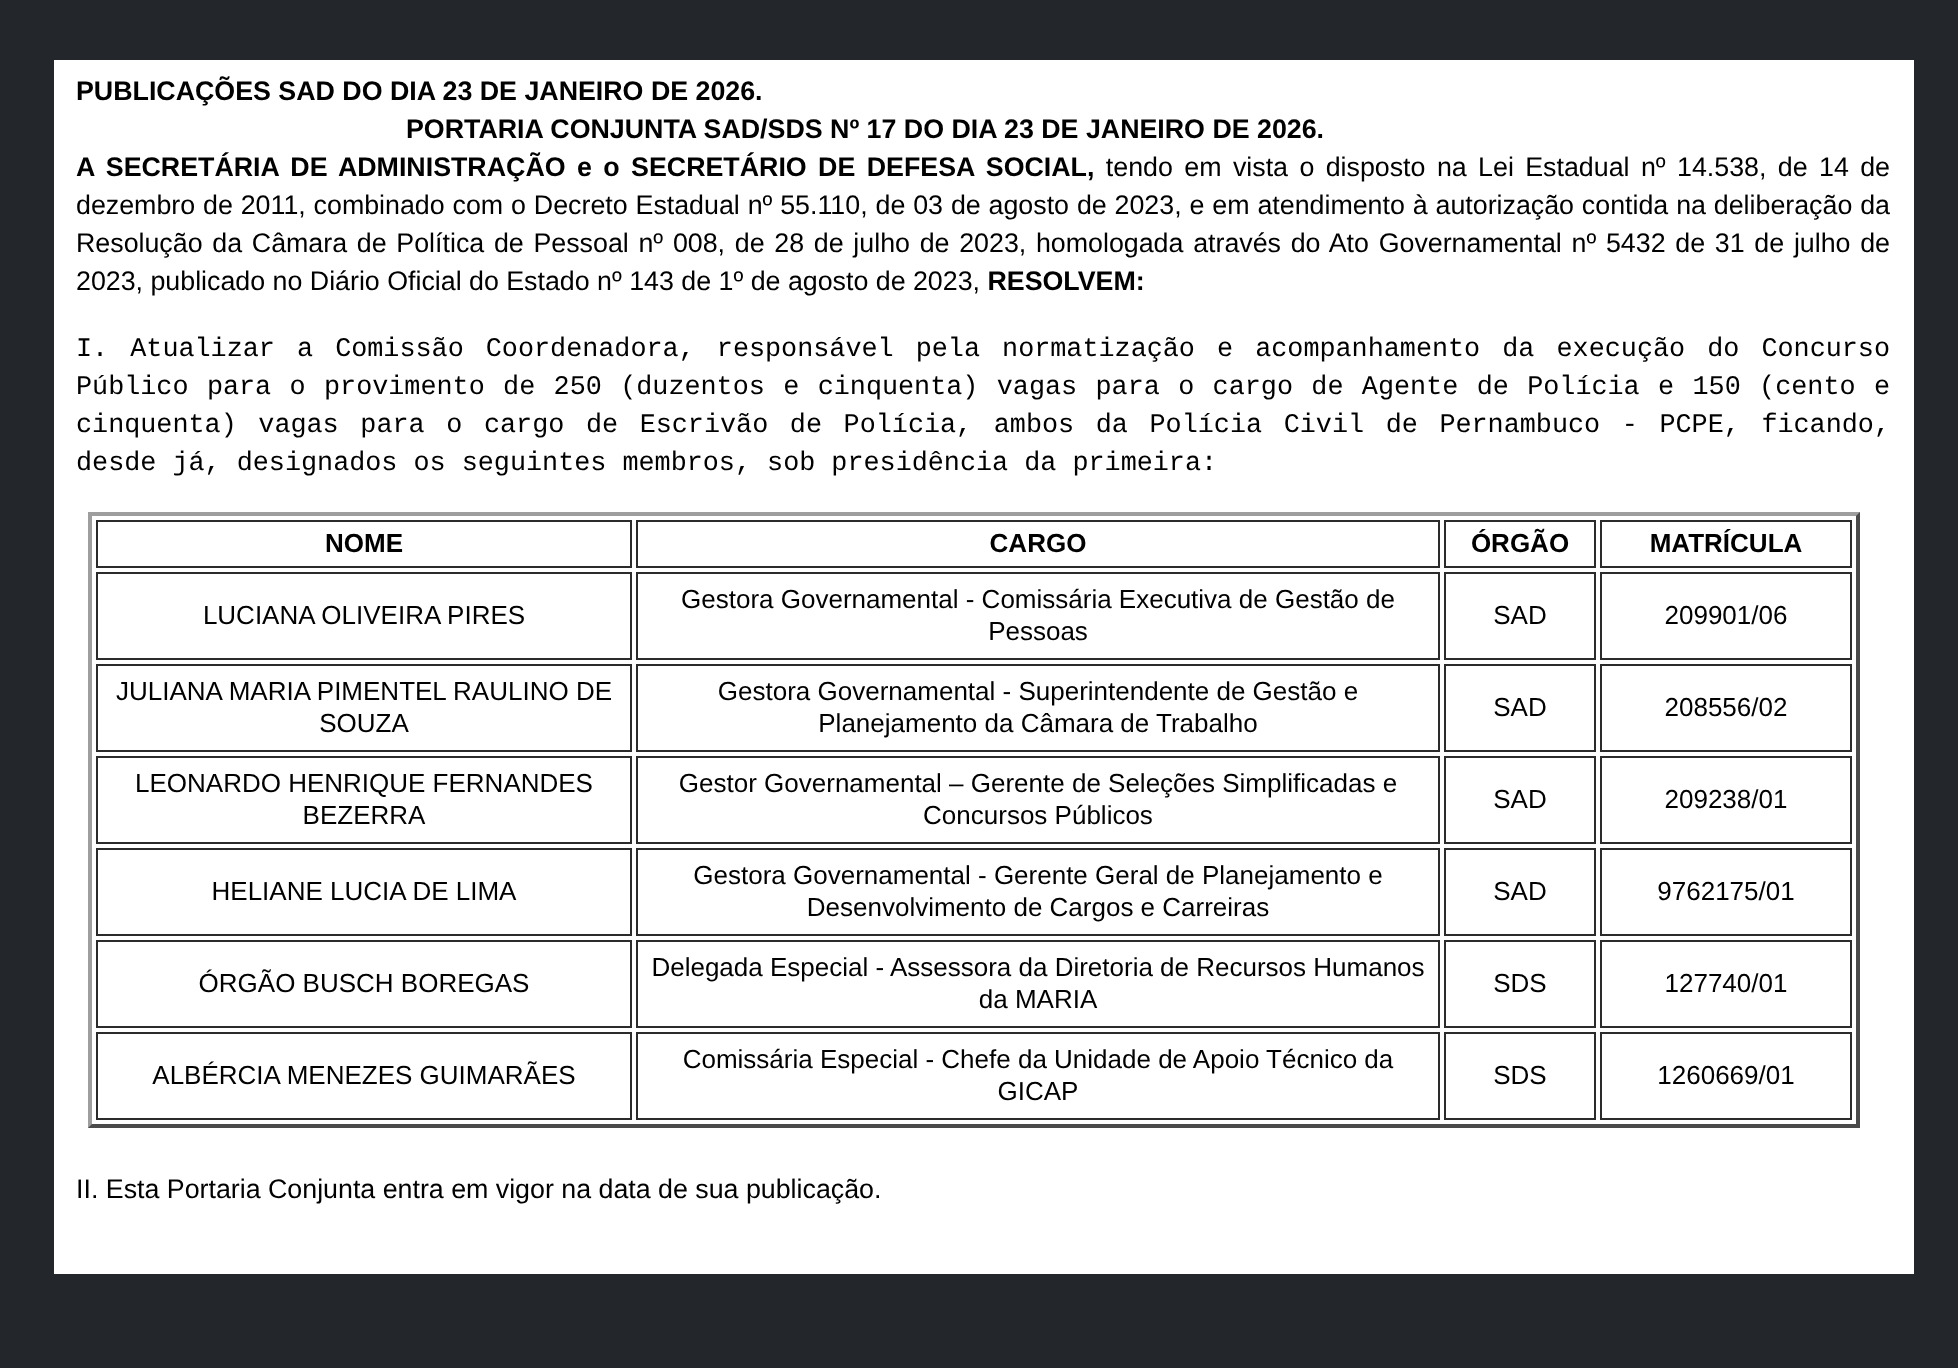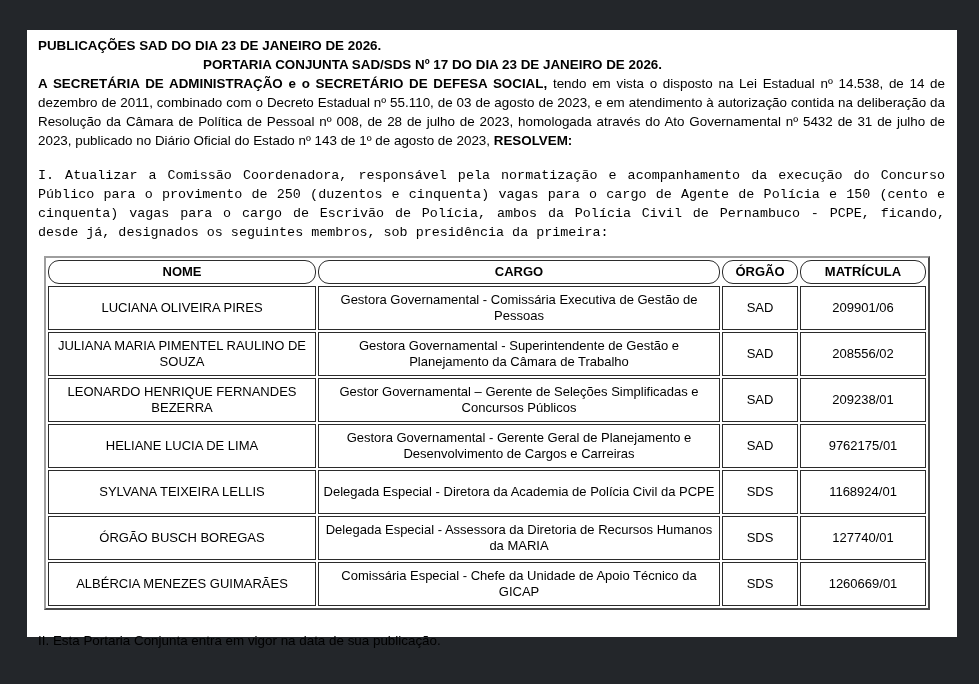--- a/index.html
+++ b/index.html
@@ -45,21 +45,20 @@
     text-align: center;
     vertical-align: middle;
     padding: 1px 4px;
     font-size: 13px;
     line-height: 16px;
     overflow: hidden;
   }
   table.commission th {
     font-weight: bold;
     height: 20px;
-    border-radius: 11px;
   }
   table.commission td {
     height: 40px;
   }
   col.c-nome { width: 268px; }
   col.c-cargo { width: 402px; }
   col.c-orgao { width: 76px; }
   col.c-matricula { width: 126px; }
 </style>
 </head>
@@ -109,26 +108,20 @@
           <td>SAD</td>
           <td>209238/01</td>
         </tr>
         <tr>
           <td>HELIANE LUCIA DE LIMA</td>
           <td>Gestora Governamental - Gerente Geral de Planejamento e Desenvolvimento de Cargos e Carreiras</td>
           <td>SAD</td>
           <td>9762175/01</td>
         </tr>
         <tr>
-          <td>SYLVANA TEIXEIRA LELLIS</td>
-          <td>Delegada Especial - Diretora da Academia de Polícia Civil da PCPE</td>
-          <td>SDS</td>
-          <td>1168924/01</td>
-        </tr>
-        <tr>
           <td>ÓRGÃO BUSCH BOREGAS</td>
           <td>Delegada Especial - Assessora da Diretoria de Recursos Humanos da MARIA</td>
           <td>SDS</td>
           <td>127740/01</td>
         </tr>
         <tr>
           <td>ALBÉRCIA MENEZES GUIMARÃES</td>
           <td>Comissária Especial - Chefe da Unidade de Apoio Técnico da GICAP</td>
           <td>SDS</td>
           <td>1260669/01</td>

